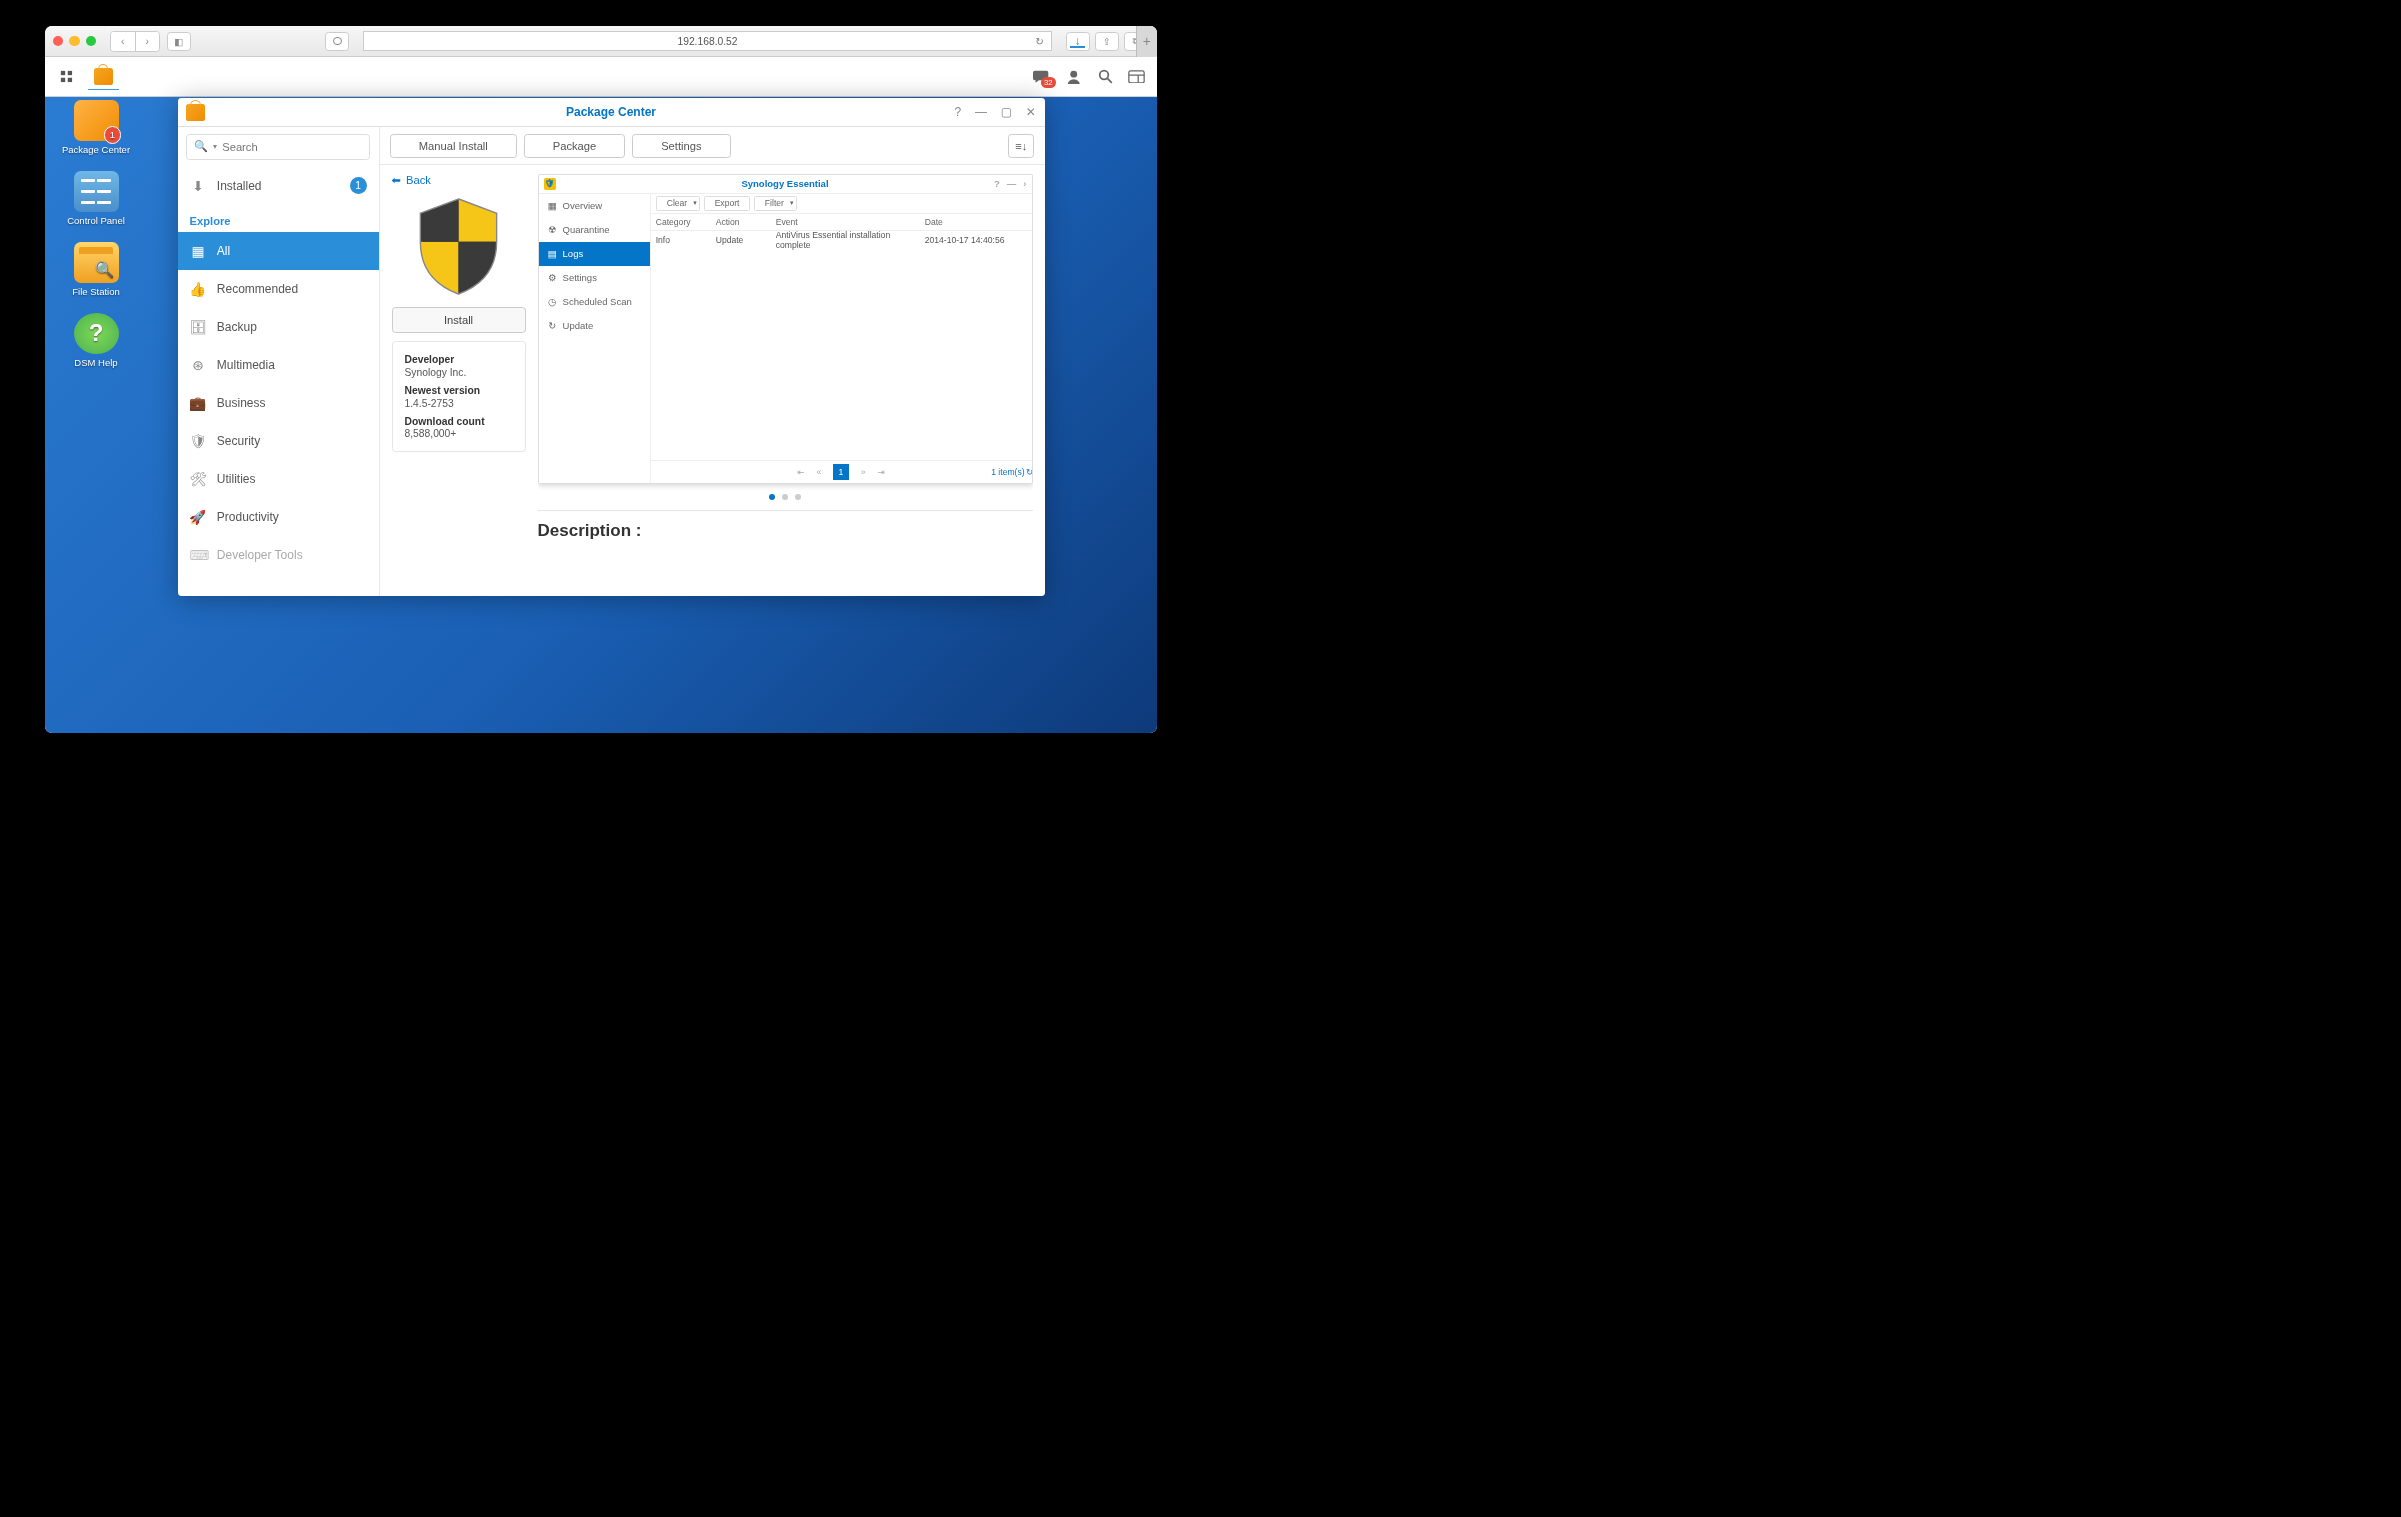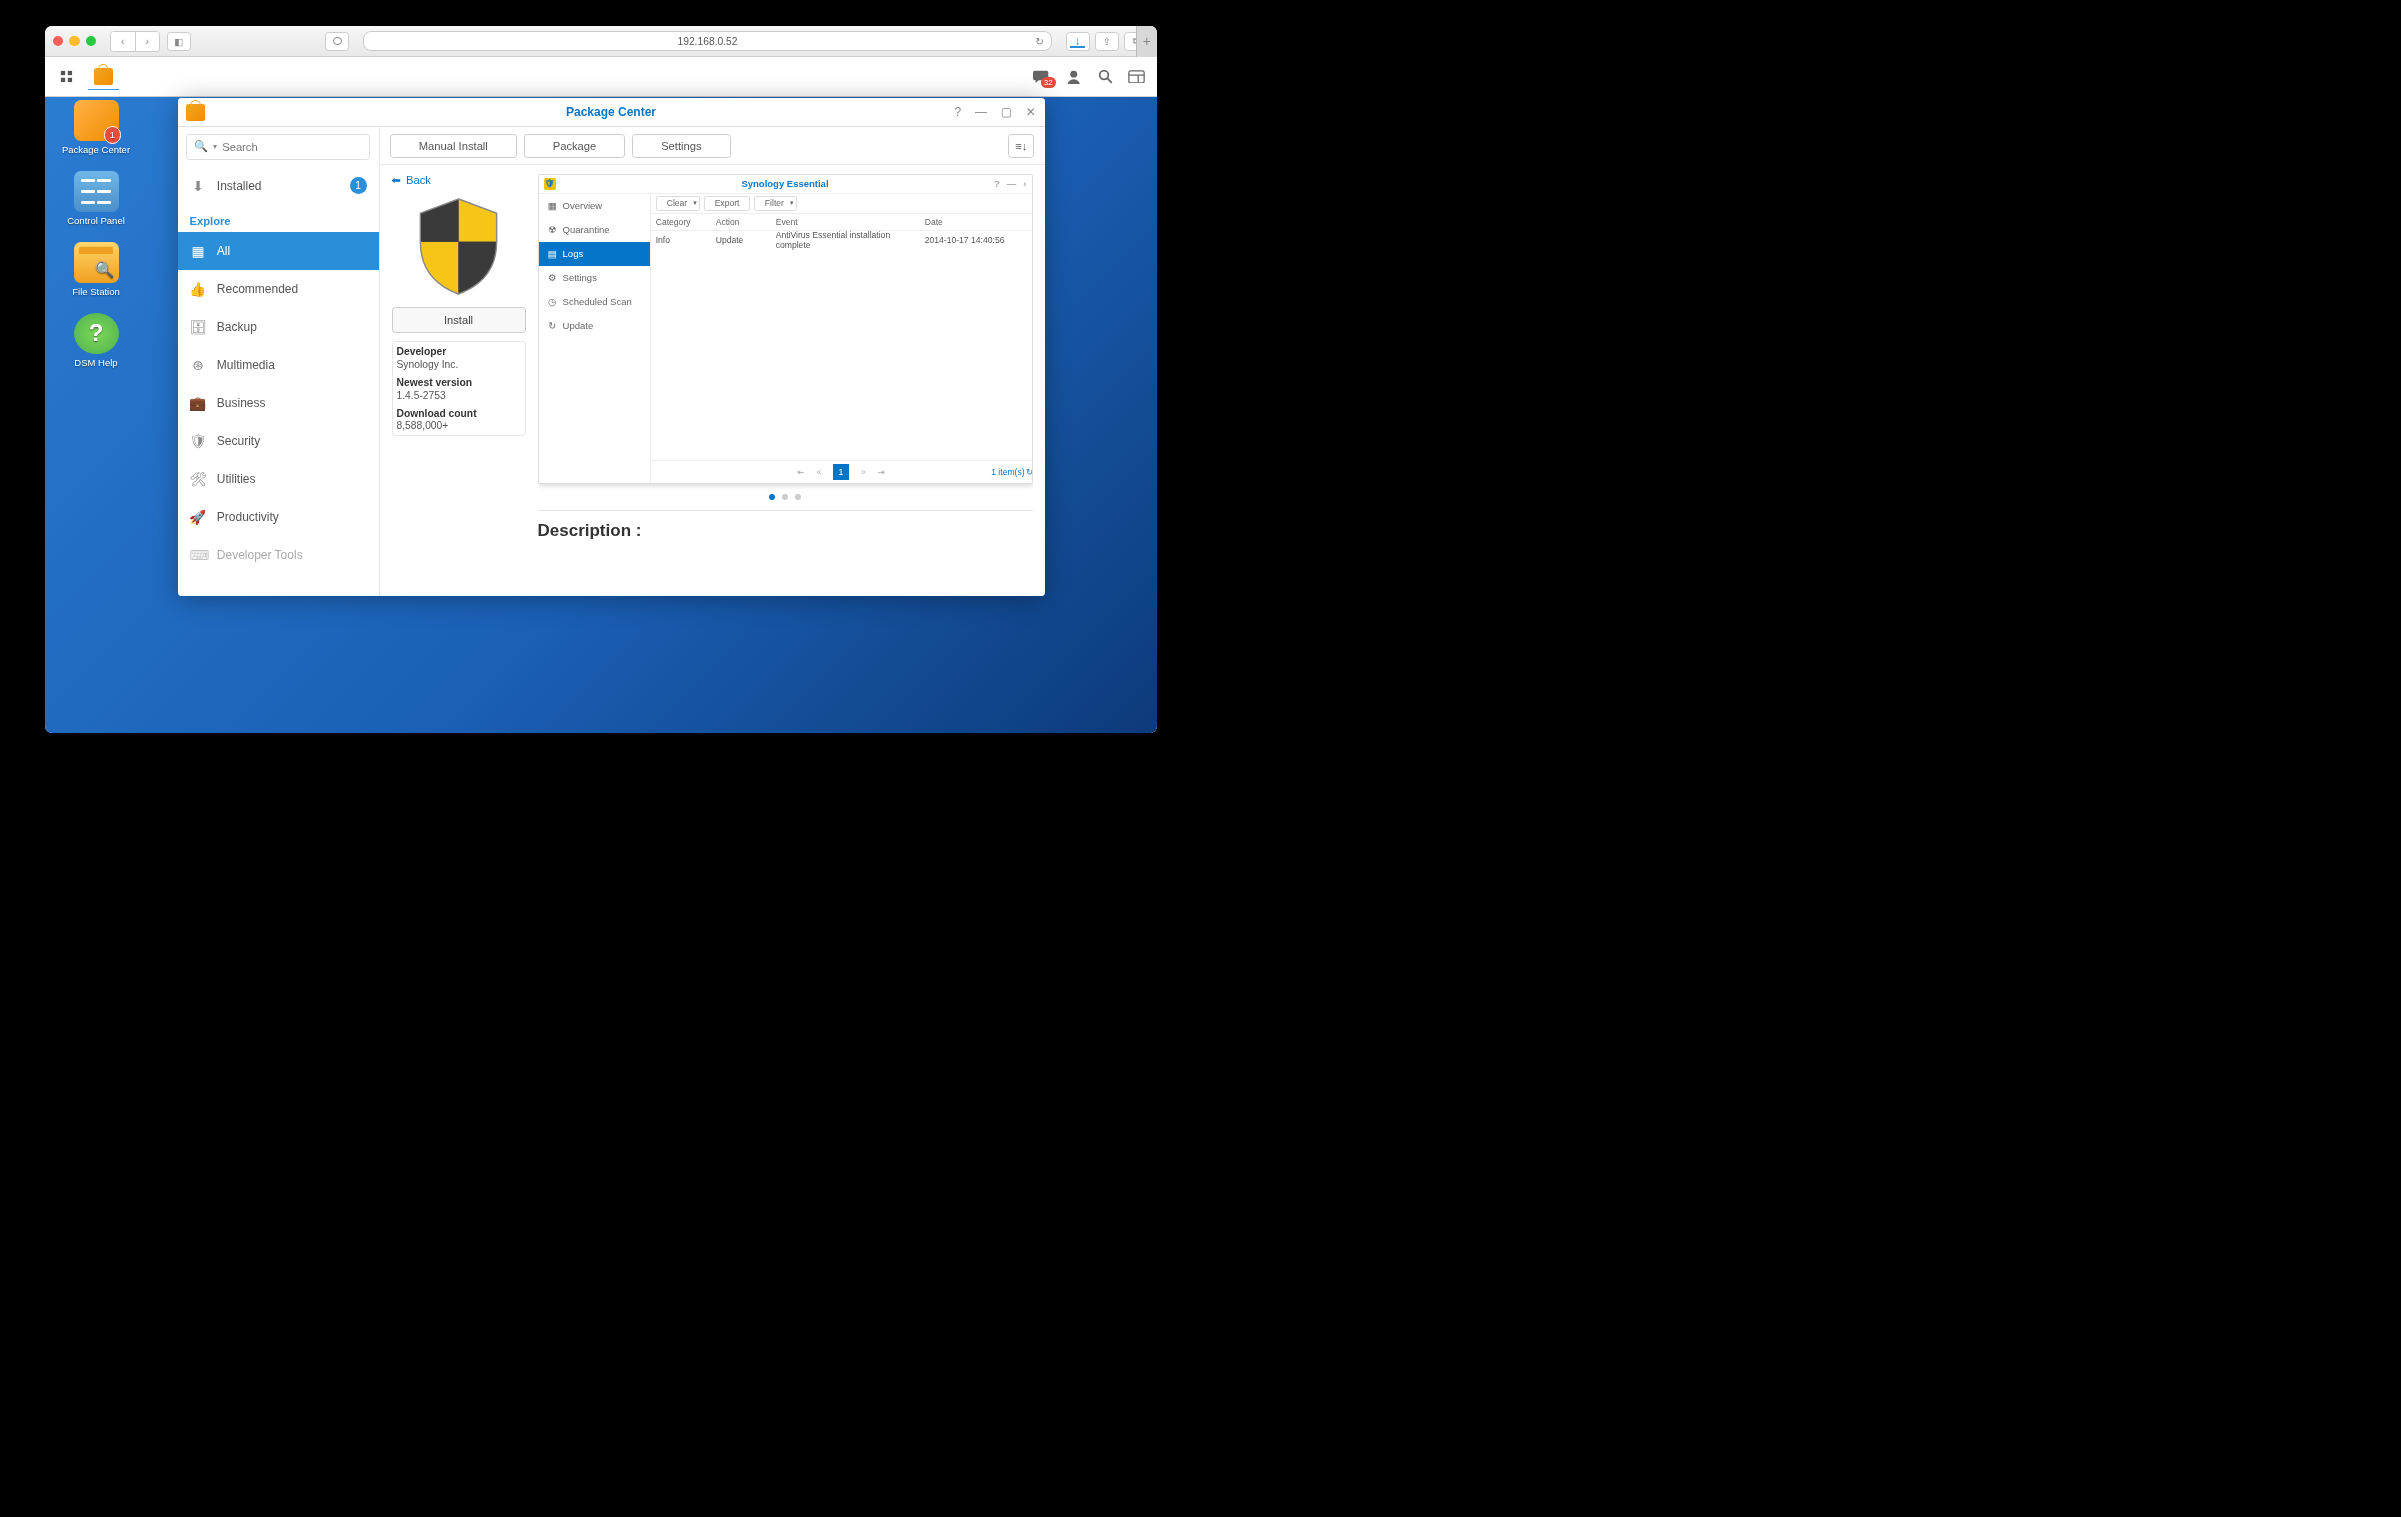--- a/index.html
+++ b/index.html
@@ -8,21 +8,21 @@
 
 .safari-window { background: #f4f4f4; width: 1112px; height: 707px; margin: 26px auto; border-radius: 6.9px; overflow: hidden; box-shadow: 0 8.6px 34px rgba(0,0,0,0.5); position: relative; }
 .safari-toolbar { height: 31px; background: linear-gradient(#f7f7f7, #e8e8e8); border-bottom: 0.9px solid #ccc; display: flex; align-items: center; padding: 0 8.6px; gap: 6.9px; }
 .traffic { display: flex; gap: 6px; margin-right: 6.9px; }
 .traffic span { width: 10.3px; height: 10.3px; border-radius: 50%; }
 .tl-red { background: #ff5f56; } .tl-yel { background: #ffbd2e; } .tl-grn { background: #27c93f; }
 .nav-btns { display: flex; border: 0.9px solid #ccc; border-radius: 3.4px; overflow: hidden; }
 .nav-btns div { width: 24px; height: 19px; display:flex;align-items:center;justify-content:center;color:#888;background:#fff;font-size:10.3px; }
 .nav-btns div + div { border-left: 0.9px solid #ccc; }
 .sq-btn { width:24px;height:19px;border:0.9px solid #ccc;border-radius:3.4px;background:#fff;display:flex;align-items:center;justify-content:center;color:#888;font-size:9.5px; }
-.addr-bar { flex:1; height:20.7px; background:#fff; border:0.9px solid #ccc; border-radius:8px; display:flex; align-items:center; justify-content:center; font-size:10.3px; color:#555; position:relative; margin: 0 6.9px; }
+.addr-bar { flex:1; height:20.7px; background:#fff; border:0.9px solid #ccc; border-radius:0; display:flex; align-items:center; justify-content:center; font-size:10.3px; color:#555; position:relative; margin: 0 6.9px; }
 .addr-reload { position:absolute; right:6.9px; color:#888; }
 .reader-btn { width:24px;height:19px;border:0.9px solid #ccc;border-radius:3.4px;background:#fff;display:flex;align-items:center;justify-content:center; }
 .reader-btn span{width:8.6px;height:8.6px;border:1.7px solid #888;border-radius:50%;}
 .tb-right { display:flex; gap:5.2px; align-items:center; }
 .dl-btn { width:24px;height:19px;border:0.9px solid #ccc;border-radius:3.4px;background:#fff;display:flex;align-items:center;justify-content:center;color:#2a8fd8;font-size:12px;position:relative;}
 .dl-btn::after{content:"";position:absolute;bottom:1.7px;left:3.4px;right:3.4px;height:1.7px;background:#2a8fd8;}
 
 
 .dsm-desktop { position: relative; height: calc(100% - 31px); background: linear-gradient(135deg, #2b7dd4 0%, #1a5fb4 60%, #0d3a7a 100%); }
 .dsm-taskbar { height: 40px; background: #fff; border-bottom: 0.9px solid #d0d0d0; display:flex; align-items:center; padding: 0 6.9px; justify-content:space-between; }
@@ -75,21 +75,21 @@
 .pkg-tb-btn { height:24px; padding:0 28px; border:0.9px solid #ccc; border-radius:3.4px; background:#fff; color:#555; font-size:11.2px; display:flex; align-items:center; cursor:pointer; }
 .pkg-tb-sort { margin-left:auto; width:26px; justify-content:center; padding:0; }
 .pkg-content { flex:1; display:flex; padding:8.6px 12px; gap:12px; overflow:hidden; }
 
 
 .detail-col { width:134px; display:flex; flex-direction:column; gap:8.6px; }
 .back-link { color:#0575c8; font-size:11.2px; display:flex; align-items:center; gap:5.2px; cursor:pointer; }
 .shield { width:95px; height:103px; margin:0 auto; position:relative; }
 .shield svg { width:100%;height:100%; }
 .install-btn { height:26px; border:0.9px solid #ccc; border-radius:3.4px; background:#f8f8f8; color:#444; font-size:11.2px; display:flex;align-items:center;justify-content:center;cursor:pointer; }
-.meta-box { border:0.9px solid #e5e5e5; border-radius:3.4px; padding:4px; font-size:10.3px; color:#555; }
+.meta-box { border:0.9px solid #e5e5e5; border-radius:3.4px; padding:12px; font-size:10.3px; color:#555; }
 .meta-box .m-label { font-weight:bold; color:#333; margin-top:6.9px; }
 .meta-box .m-label:first-child{margin-top:0;}
 .meta-box .m-val { margin-top:1.7px; }
 
 
 .right-col { flex:1; display:flex; flex-direction:column; gap:10.3px; overflow:hidden; }
 .screenshot-frame { height:310px; border:0.9px solid #ddd; border-radius:1.7px; box-shadow:0 1.7px 5.2px rgba(0,0,0,0.15); display:flex; flex-direction:column; overflow:hidden; }
 .ss-title { height:19px; background:#fff; border-bottom:0.9px solid #eee; display:flex; align-items:center; justify-content:center; color:#0575c8; font-size:9.5px; font-weight:bold; position:relative; }
 .ss-title-ico{position:absolute;left:5.2px;width:12px;height:12px;background:#f5c000;border-radius:1.7px;display:flex;align-items:center;justify-content:center;font-size:7.8px;}
 .ss-title-ctl{position:absolute;right:5.2px;color:#aaa;font-size:9.5px;display:flex;gap:6.9px;}

